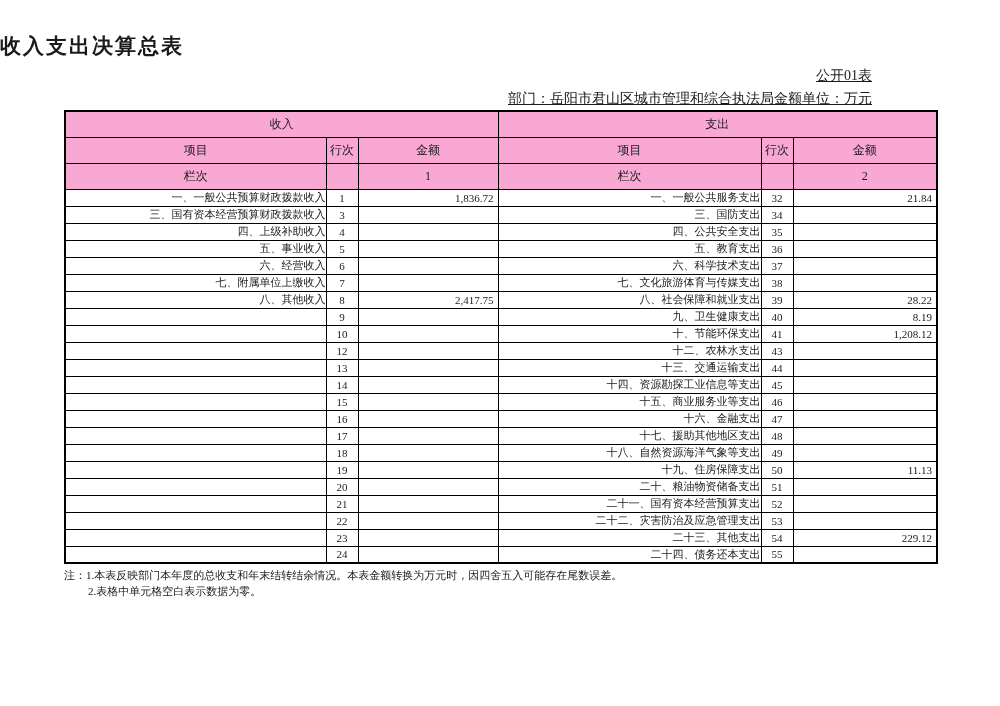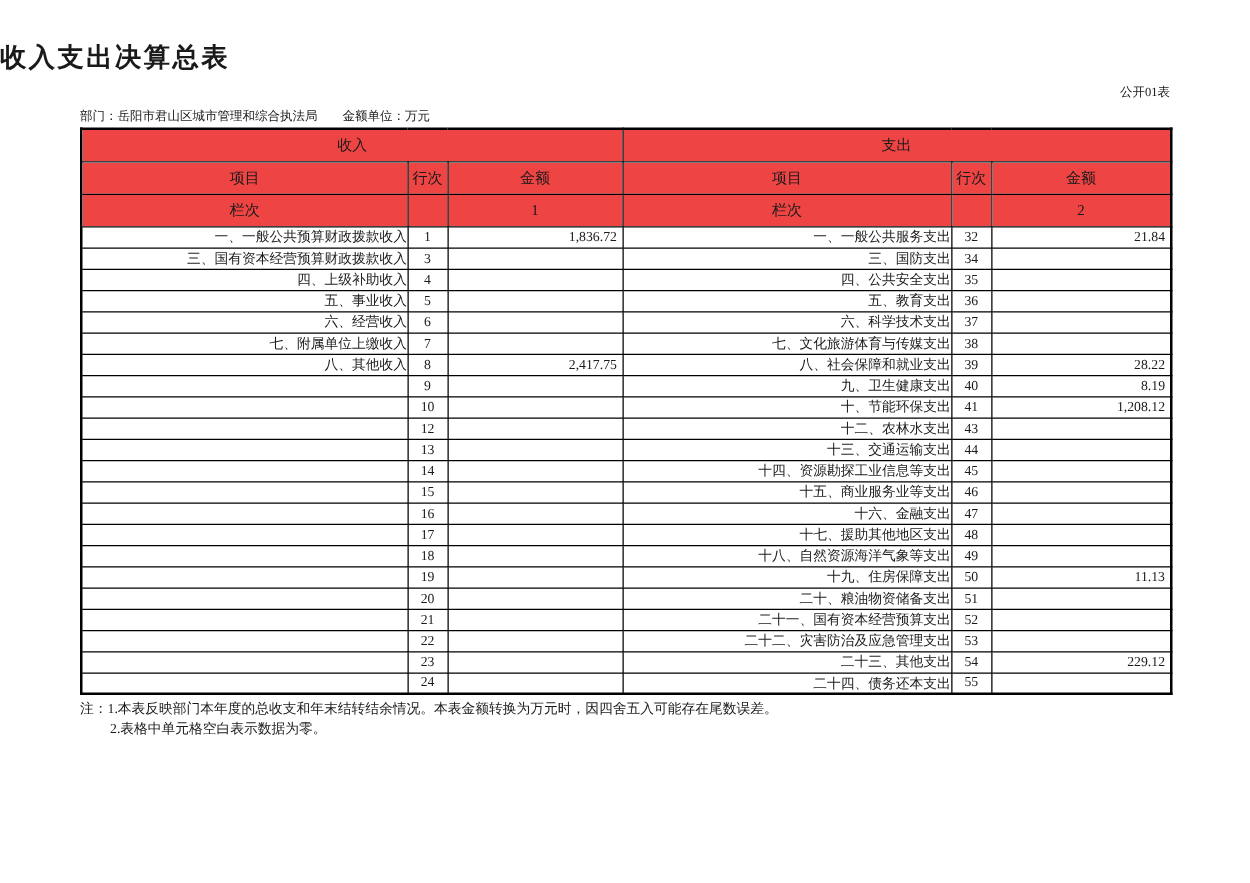--- a/index.html
+++ b/index.html
@@ -12,42 +12,42 @@
     color:#1a1a1a;
     overflow:hidden;
   }
   .title {
     padding-top:32px;
     text-align:left;
     font-size:21px;
     font-weight:bold;
     letter-spacing:2px;
   }
-  .meta { width:872px; margin-left:64px; font-size:10px; }
+  .meta { width:872px; font-size:14px;text-decoration:underline; }
   .form-code-line { margin-top:7px; text-align:right; }
   .dept-line {
     margin-top:5px; margin-bottom:2px;
-    display:flex; justify-content:flex-start; align-items:flex-end;gap:20px;
+    display:flex; justify-content:flex-end; align-items:flex-end;
   }
   table.report {
     margin-left:64px;
     width:872px;
     border-collapse:collapse;
     table-layout:fixed;
     border:2px solid #000;
   }
   table.report th, table.report td {
     border:1px solid #000;
     font-size:11px;
     font-weight:normal;
     overflow:hidden;
     white-space:nowrap;
   }
   table.report thead th {
-    background:#ef4444;
+    background:#f9a8d4;
     height:26px;
     font-size:12px;
     text-align:center;
   }
   table.report tbody td { height:17px; background:#ffffff; }
   td.item   { text-align:right;  padding-left:2px; }
   td.line   { text-align:center; padding:0; }
   td.amount { text-align:right; padding-right:4px; }
   .notes {
     margin-left:64px; margin-top:4px;

